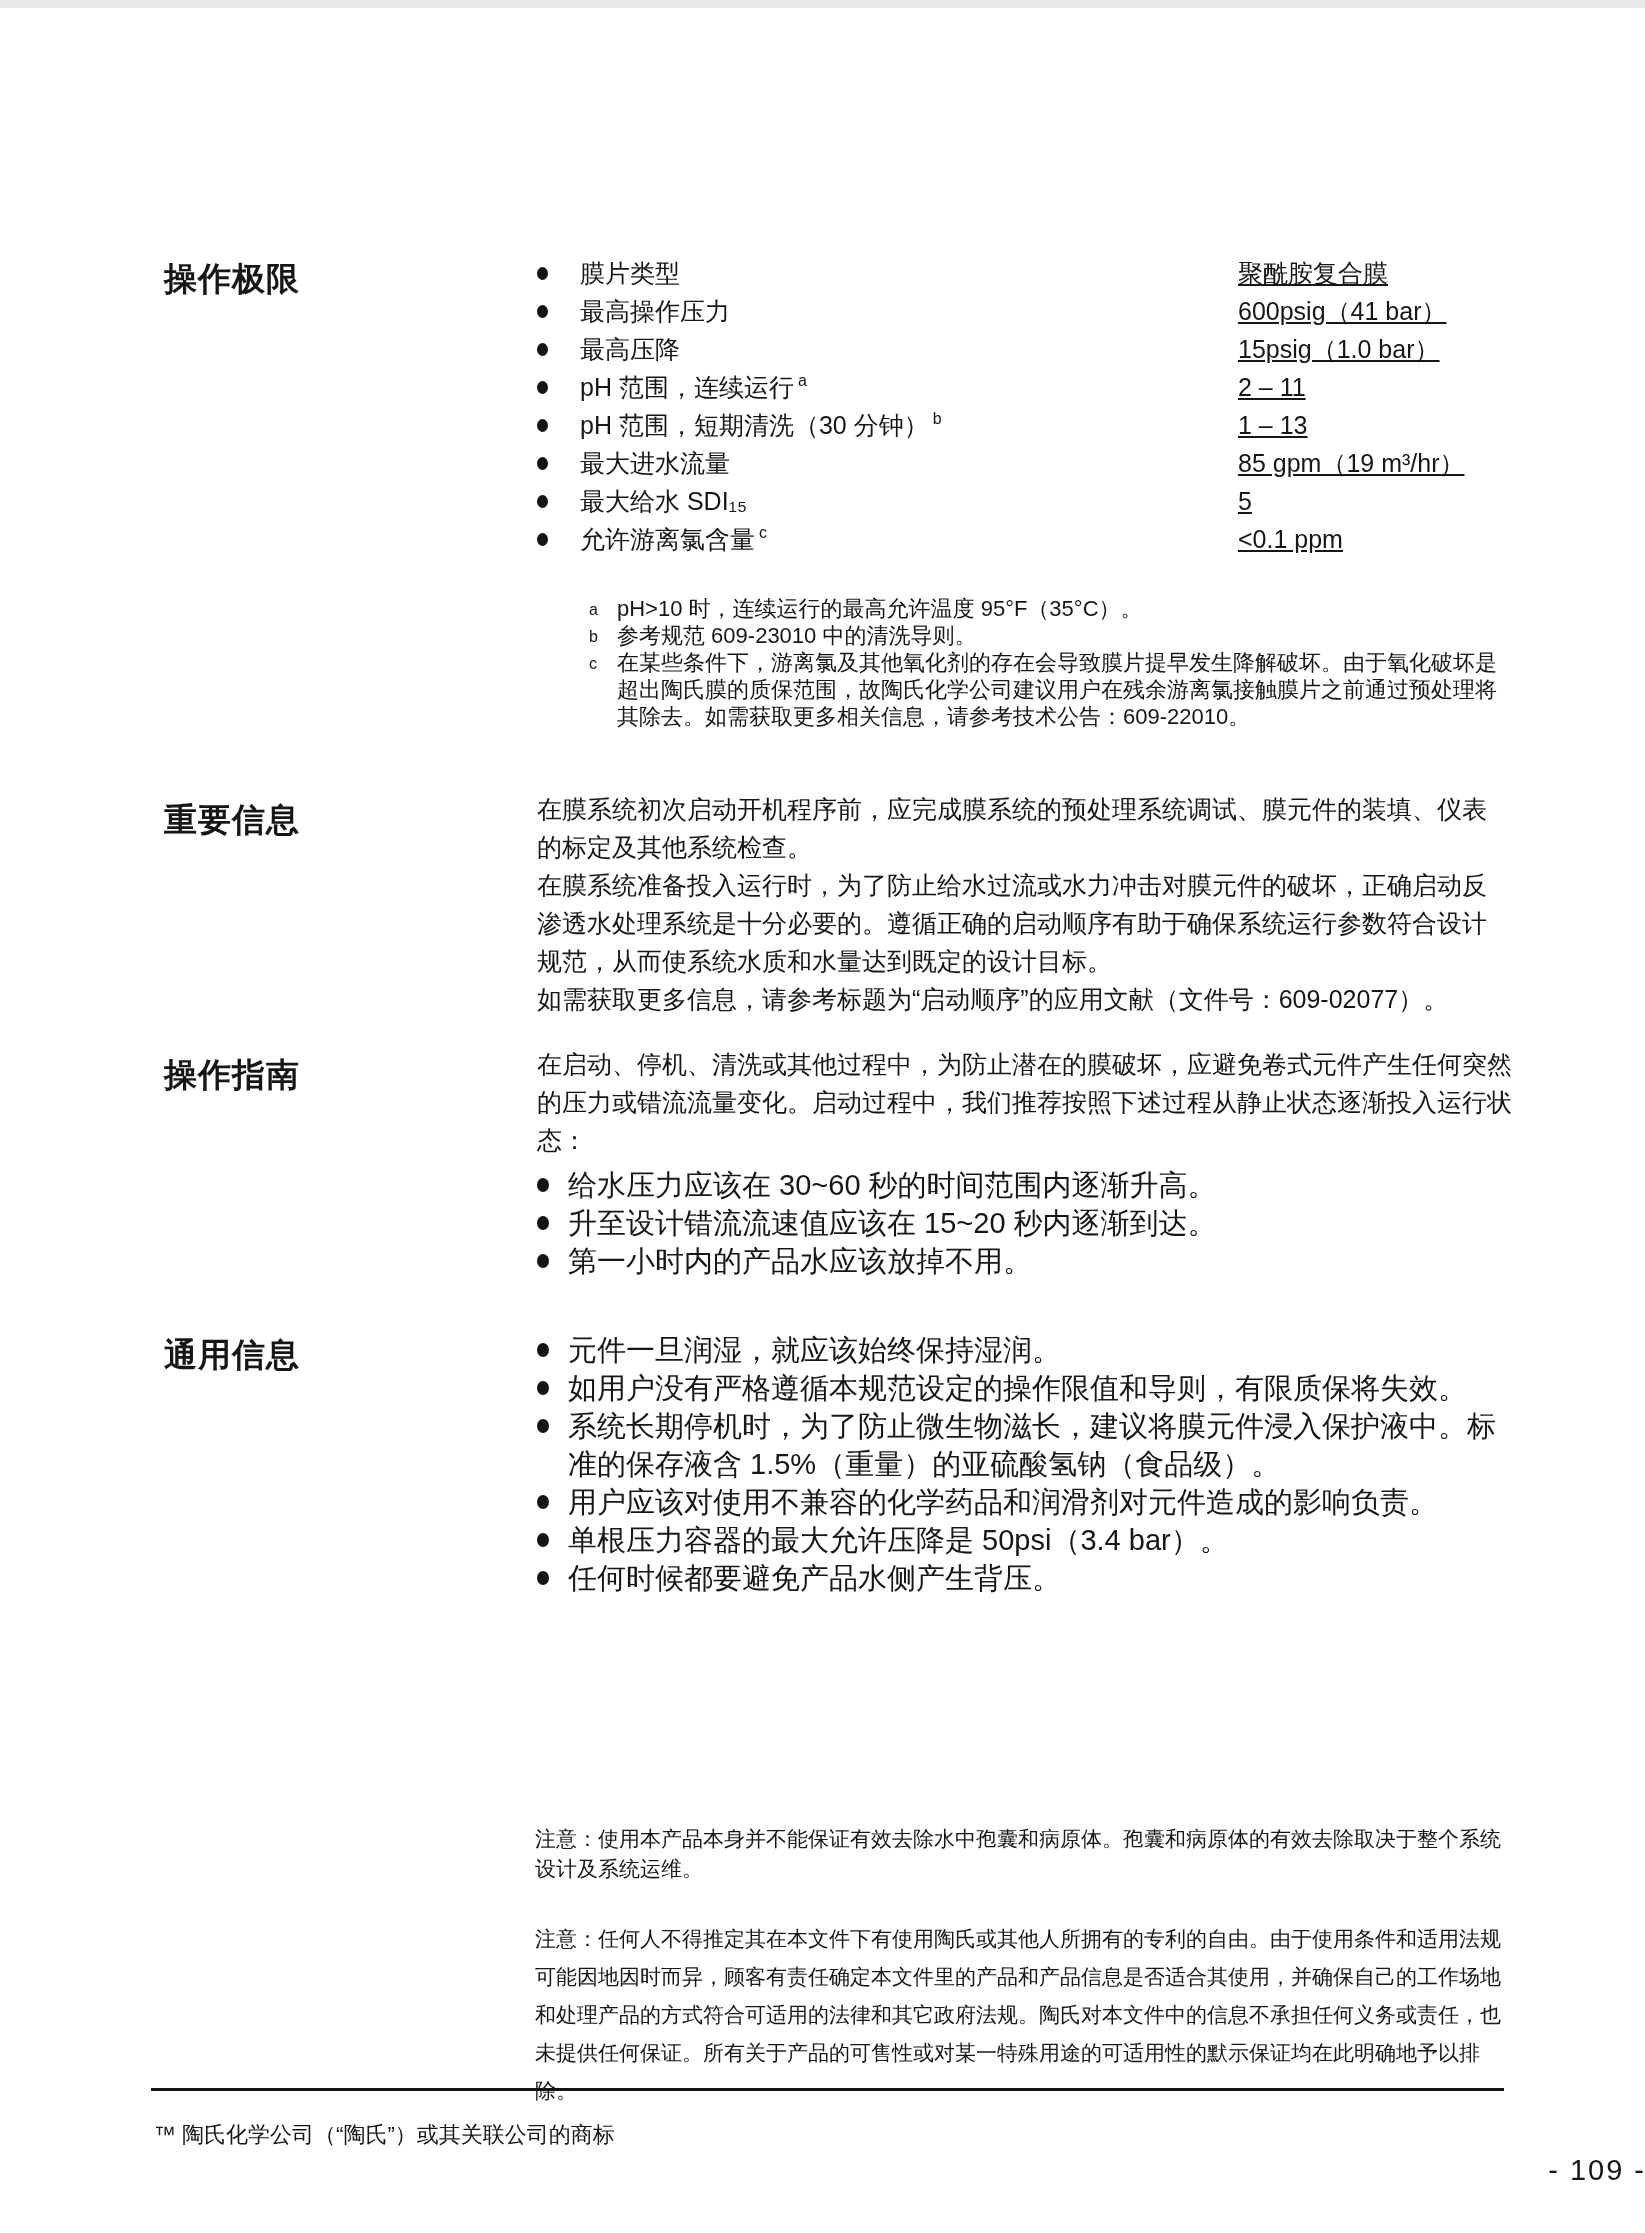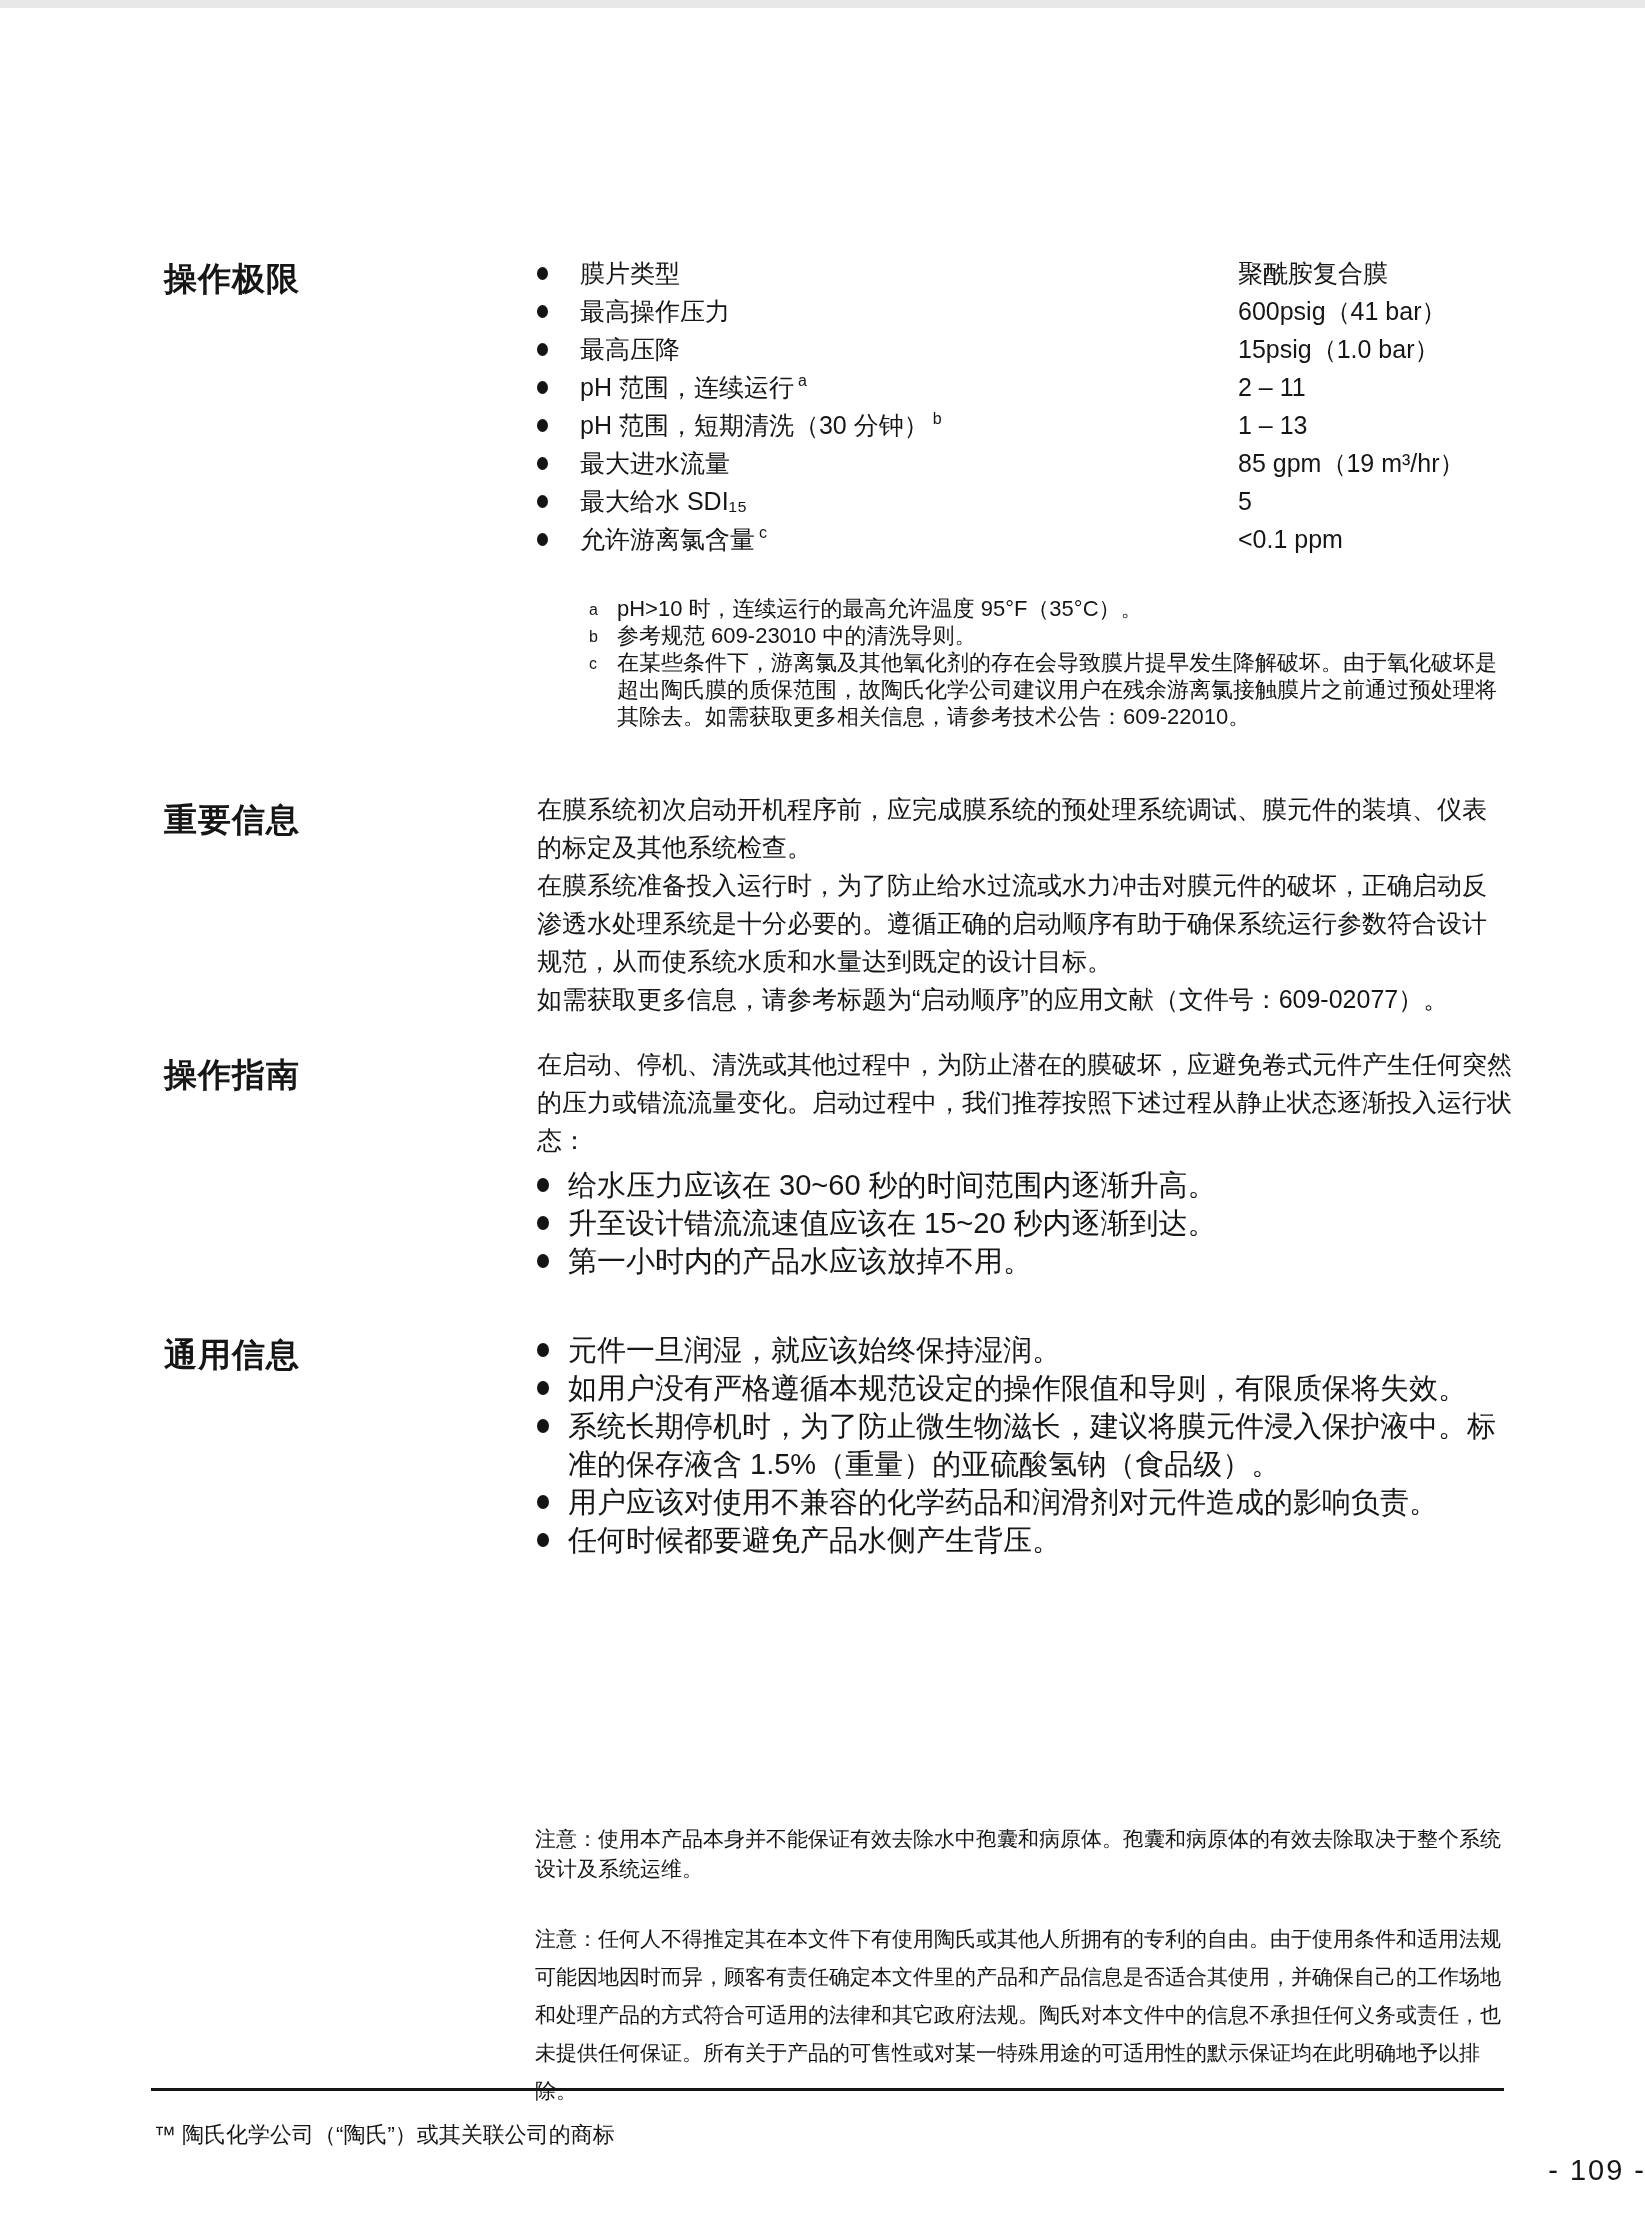--- a/index.html
+++ b/index.html
@@ -11,21 +11,21 @@
   }
   h2.hd { position:absolute; left:164px; margin:0; font-size:33px; font-weight:bold; letter-spacing:1px; }
   #hd-ol { top:249px; } #hd-ii { top:790px; } #hd-og { top:1045px; } #hd-gi { top:1325px; }
 
   
   .specs { position:absolute; left:537px; top:246px; width:985px; }
   .spec-row { position:relative; display:flex; align-items:center; height:38px; font-size:25px; }
   .dot { width:11px; height:13px; background:#141414; border-radius:50%; flex:0 0 auto; margin-right:32px; }
   .spec-label sup, .fn-marker { font-size:16px; }
   .spec-label sup { margin-left:4px; }
-  .spec-value { position:absolute; left:701px; white-space:nowrap; }
+  .spec-value { position:absolute; left:701px; white-space:nowrap;text-decoration:underline; }
 
   
   .footnotes { position:absolute; left:537px; top:587px; width:970px; font-size:22px; line-height:27px; }
   .footnote { position:relative; padding-left:80px; }
   .fn-marker { position:absolute; left:52px; top:1px; }
 
   
   .bodyblock { position:absolute; font-size:25px; line-height:38px; }
   .bodyblock p { margin:0; }
   #important-paras { left:537px; top:782px; width:973px; }
@@ -152,20 +152,24 @@
     <div class="bullet-row">
       <span class="dot2"></span>
       <span>系统长期停机时，为了防止微生物滋长，建议将膜元件浸入保护液中。标准的保存液含 1.5%（重量）的亚硫酸氢钠（食品级）。</span>
     </div>
     <div class="bullet-row">
       <span class="dot2"></span>
       <span>用户应该对使用不兼容的化学药品和润滑剂对元件造成的影响负责。</span>
     </div>
     <div class="bullet-row">
       <span class="dot2"></span>
+      <span>单根压力容器的最大允许压降是 50psi（3.4 bar）。</span>
+    </div>
+    <div class="bullet-row">
+      <span class="dot2"></span>
       <span>任何时候都要避免产品水侧产生背压。</span>
     </div>
   </div>
 
   <p class="note" id="note-1">注意：使用本产品本身并不能保证有效去除水中孢囊和病原体。孢囊和病原体的有效去除取决于整个系统设计及系统运维。</p>
   <p class="note" id="note-2">注意：任何人不得推定其在本文件下有使用陶氏或其他人所拥有的专利的自由。由于使用条件和适用法规可能因地因时而异，顾客有责任确定本文件里的产品和产品信息是否适合其使用，并确保自己的工作场地和处理产品的方式符合可适用的法律和其它政府法规。陶氏对本文件中的信息不承担任何义务或责任，也未提供任何保证。所有关于产品的可售性或对某一特殊用途的可适用性的默示保证均在此明确地予以排除。</p>
 
   <div class="footer-rule"></div>
   <p class="trademark">™ 陶氏化学公司（“陶氏”）或其关联公司的商标</p>
   <p class="page-number">- 109 -</p>

